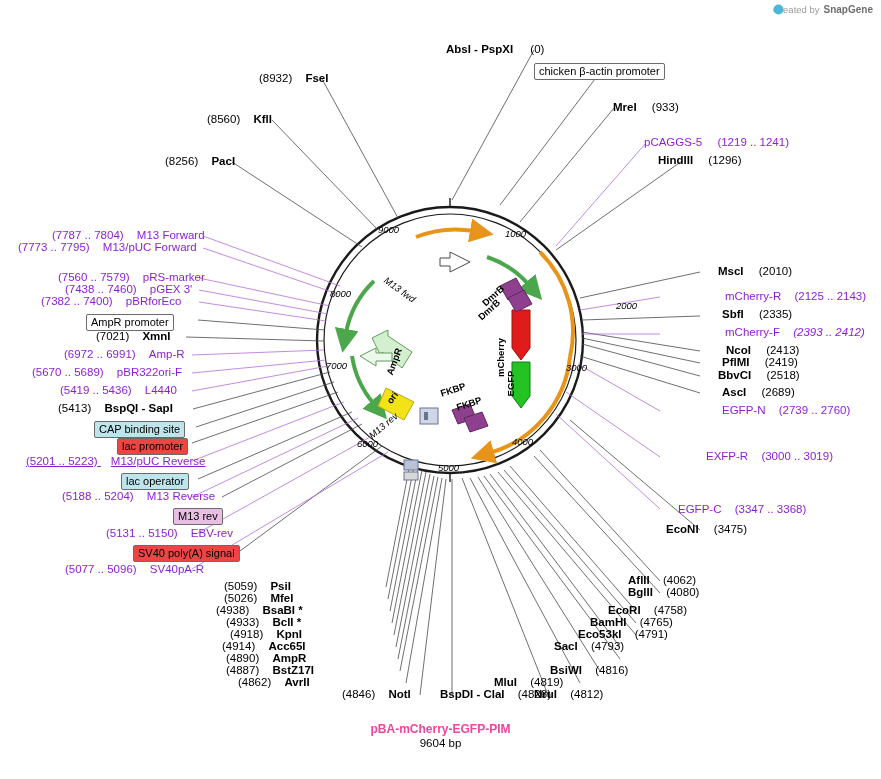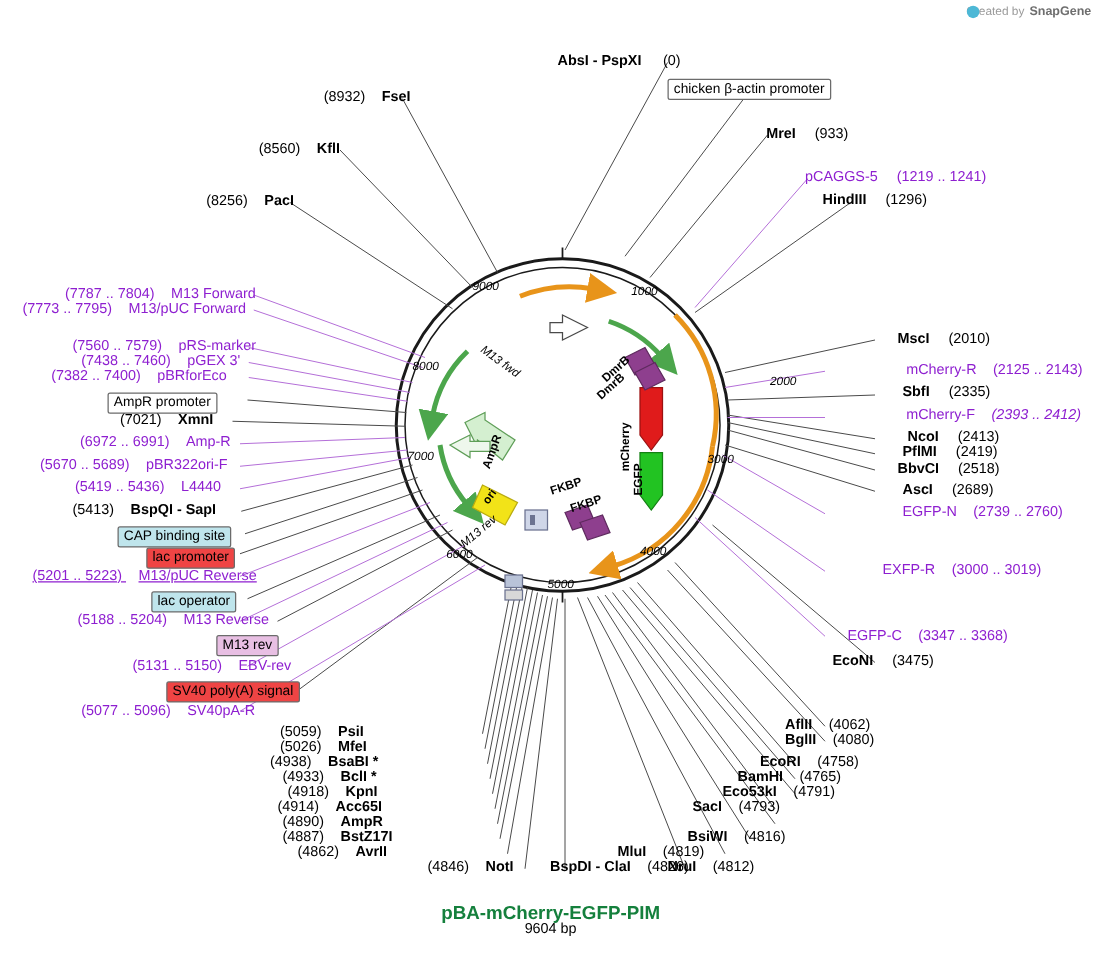--- a/index.html
+++ b/index.html
@@ -19,21 +19,21 @@
     border:1px solid #6b6b6b;background:#ffffff;
     padding:1px 4px;font-size:11px;border-radius:2px;color:#000;
     white-space:nowrap;display:inline-block;line-height:13px;
   }
   .feat.gray{background:#ef4444;}
   .feat.cyan{background:#bfe5ec;}
   .feat.pink{background:#e8bfe3;}
   svg{position:absolute;left:0;top:0;}
   .title{
     position:absolute;text-align:center;width:100%;
-    font-size:15px;font-weight:bold;color:#15803d;
+    font-size:12px;font-weight:bold;color:#ec4899;
   }
   .subtitle{
     position:absolute;text-align:center;width:100%;
     font-size:11.5px;color:#000;
   }
   .brand{
     position:absolute;right:8px;top:4px;font-size:9.5px;color:#9a9a9a;
     display:flex;align-items:center;gap:4px;
   }
   .brand b{color:#6e6e6e;font-size:10px;}

